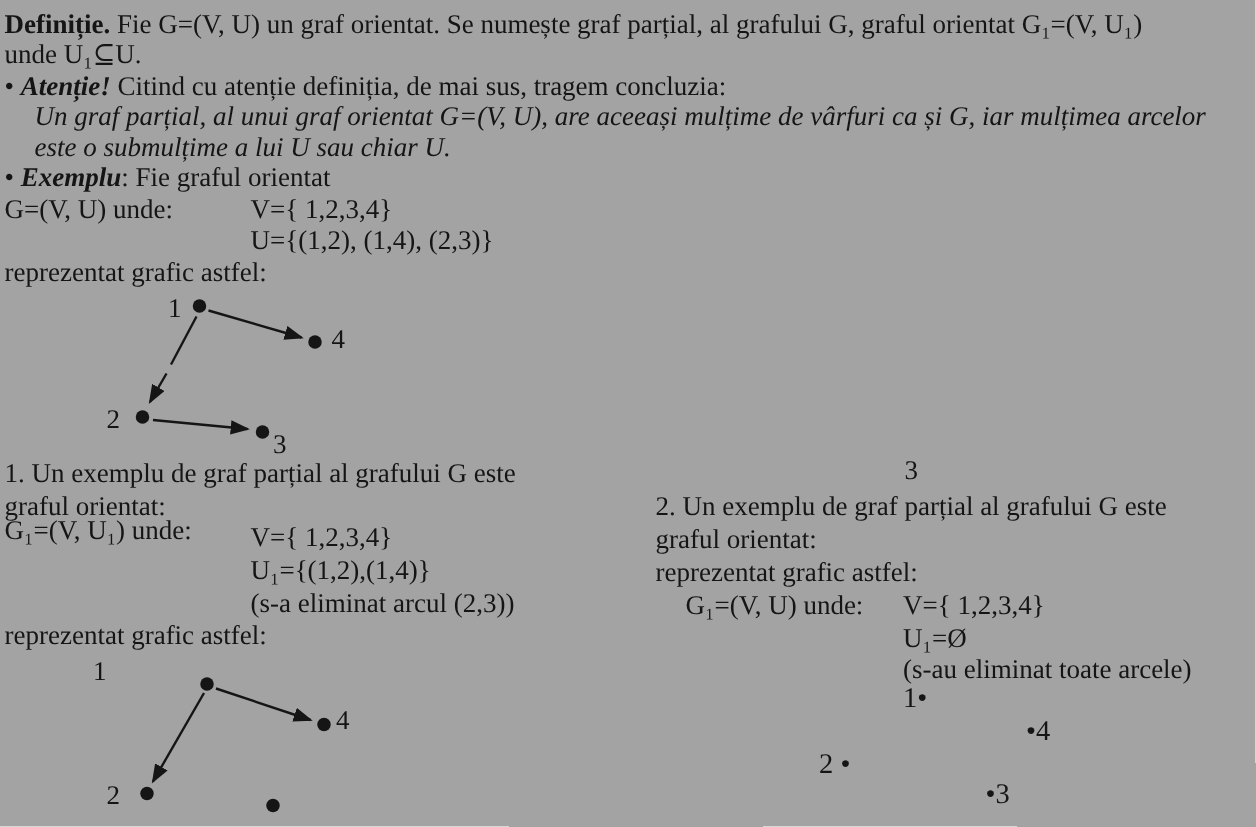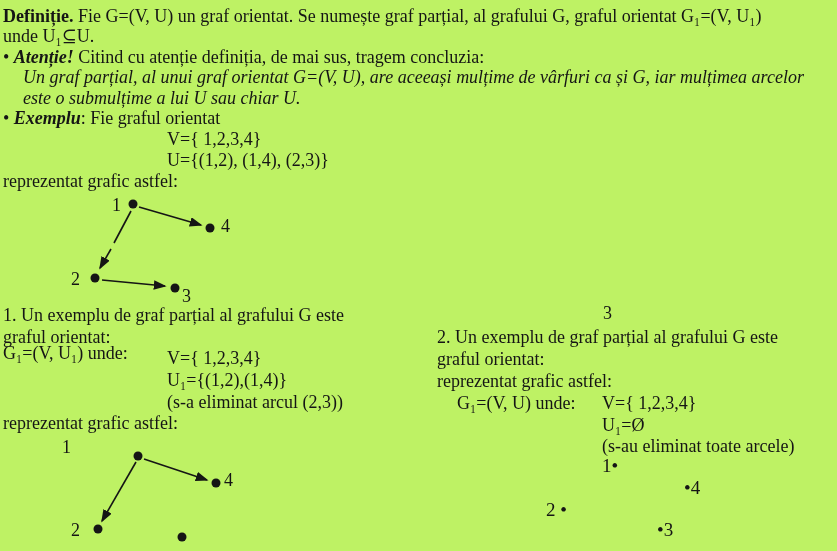--- a/index.html
+++ b/index.html
@@ -1,17 +1,17 @@
 <!DOCTYPE html>
 <html><head>
 <meta charset="utf-8">
 <style>
   html,body { margin:0; padding:0; background:#fff; }
   .page {
-    position:relative; width:837px; height:551px; background:#bef264;
+    position:relative; width:837px; height:551px; background:#a3a3a3;
     font-family:"Liberation Serif","DejaVu Serif",serif;
     font-size:18px; line-height:20px; color:#151515; overflow:hidden;
   }
   .ln { position:absolute; white-space:pre; }
   .b  { font-weight:bold; }
   .bi { font-weight:bold; font-style:italic; }
   .i  { font-style:italic;margin-left:20px; }
   .fig { position:absolute; }
   .vx { position:absolute; white-space:pre; font-size:19px; }
   svg text { font-family:"Liberation Serif","DejaVu Serif",serif; font-size:18px; fill:#151515; }
@@ -22,20 +22,21 @@
 <div class="page">
 
   <div class="ln" style="left:3px; top:6px;"><span class="b">Definiție.</span><span> Fie G=(V, U) un graf orientat. Se numește graf parțial, al grafului G, graful orientat G₁=(V, U₁)</span></div>
   <div class="ln" style="left:3px; top:26px;">unde U₁⊆U.</div>
 
   <div class="ln" style="left:3px; top:47px;"><span>• </span><span class="bi">Atenție!</span><span> Citind cu atenție definiția, de mai sus, tragem concluzia:</span></div>
   <div class="ln i" style="left:3px; top:67px;">Un graf parțial, al unui graf orientat G=(V, U), are aceeași mulțime de vârfuri ca și G, iar mulțimea arcelor</div>
   <div class="ln i" style="left:3px; top:88px;">este o submulțime a lui U sau chiar U.</div>
 
   <div class="ln" style="left:3px; top:108px;text-align:right;"><span>• </span><span class="bi">Exemplu</span><span>: Fie graful orientat</span></div>
+  <div class="ln" style="left:3px; top:129px;">G=(V, U) unde:</div>
   <div class="ln" style="left:167px; top:129px;">V={ 1,2,3,4}</div>
   <div class="ln" style="left:167px; top:150px;">U={(1,2), (1,4), (2,3)}</div>
   <div class="ln" style="left:3px; top:171px;">reprezentat grafic astfel:</div>
 
   <svg class="fig" style="left:55px; top:192px;" width="210" height="112" viewBox="0 0 210 112">
     <defs>
       <marker id="ah1" markerWidth="9" markerHeight="7" refX="7" refY="3" orient="auto">
         <path d="M0,0 L8,3 L0,6 Z" fill="#151515"></path>
       </marker>
     </defs>

